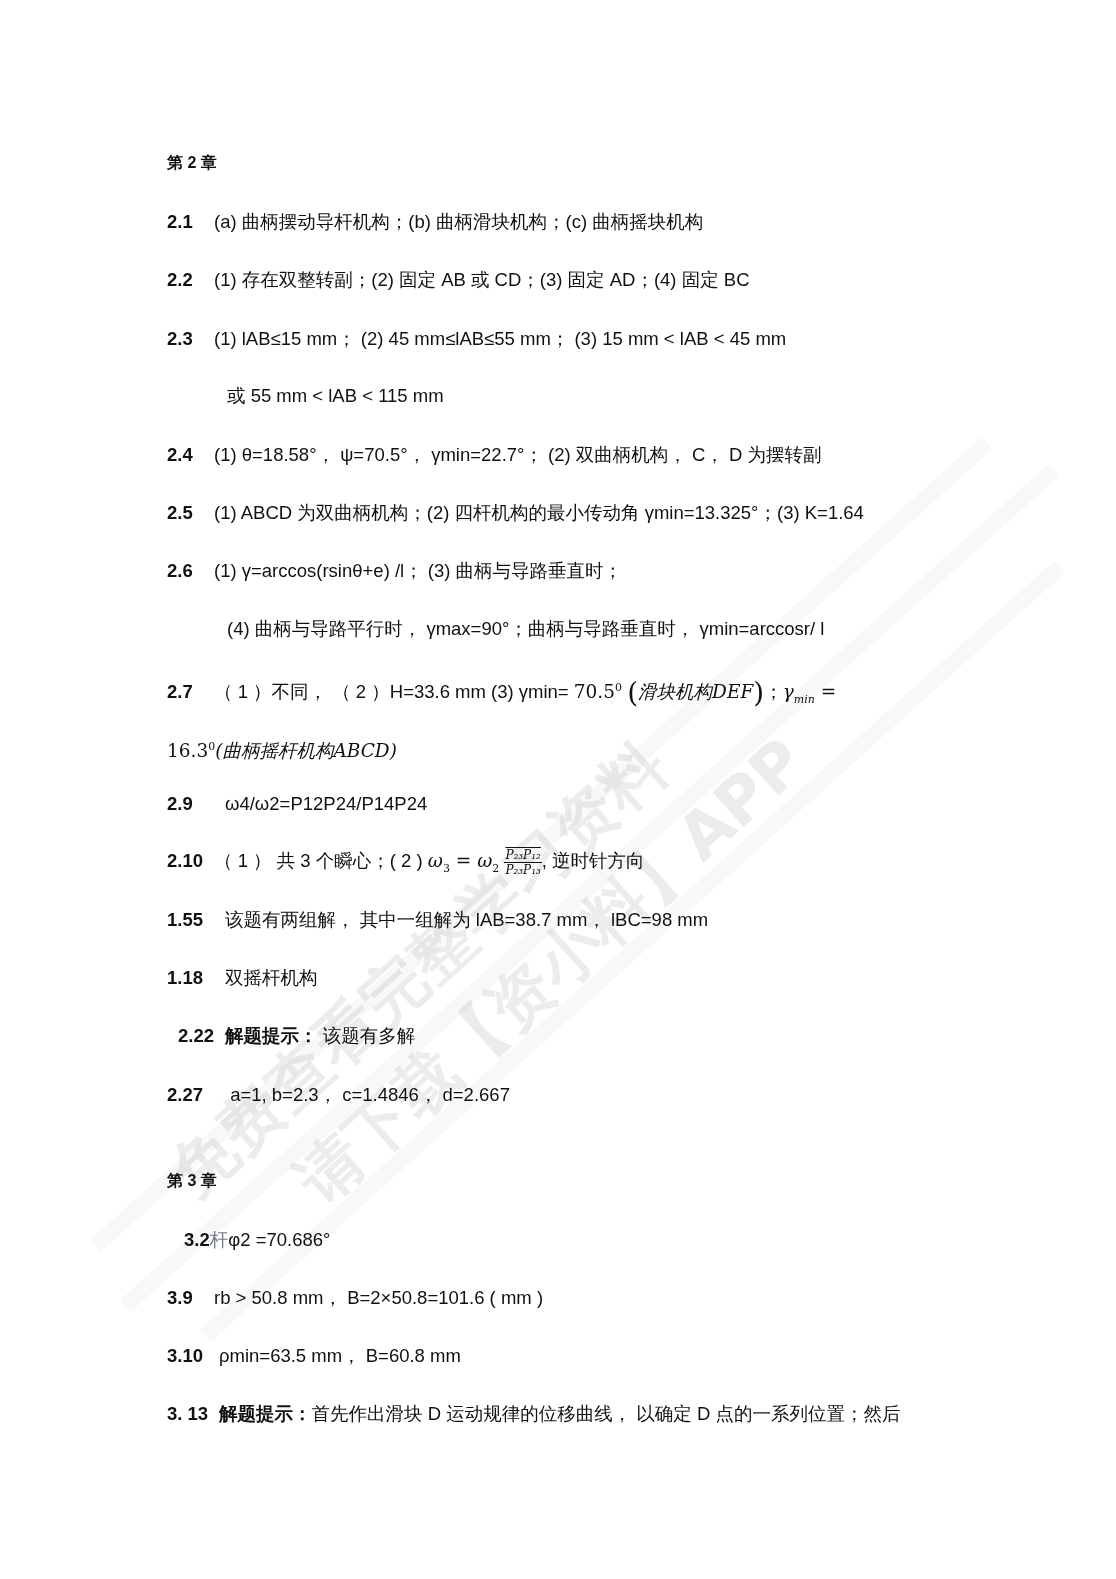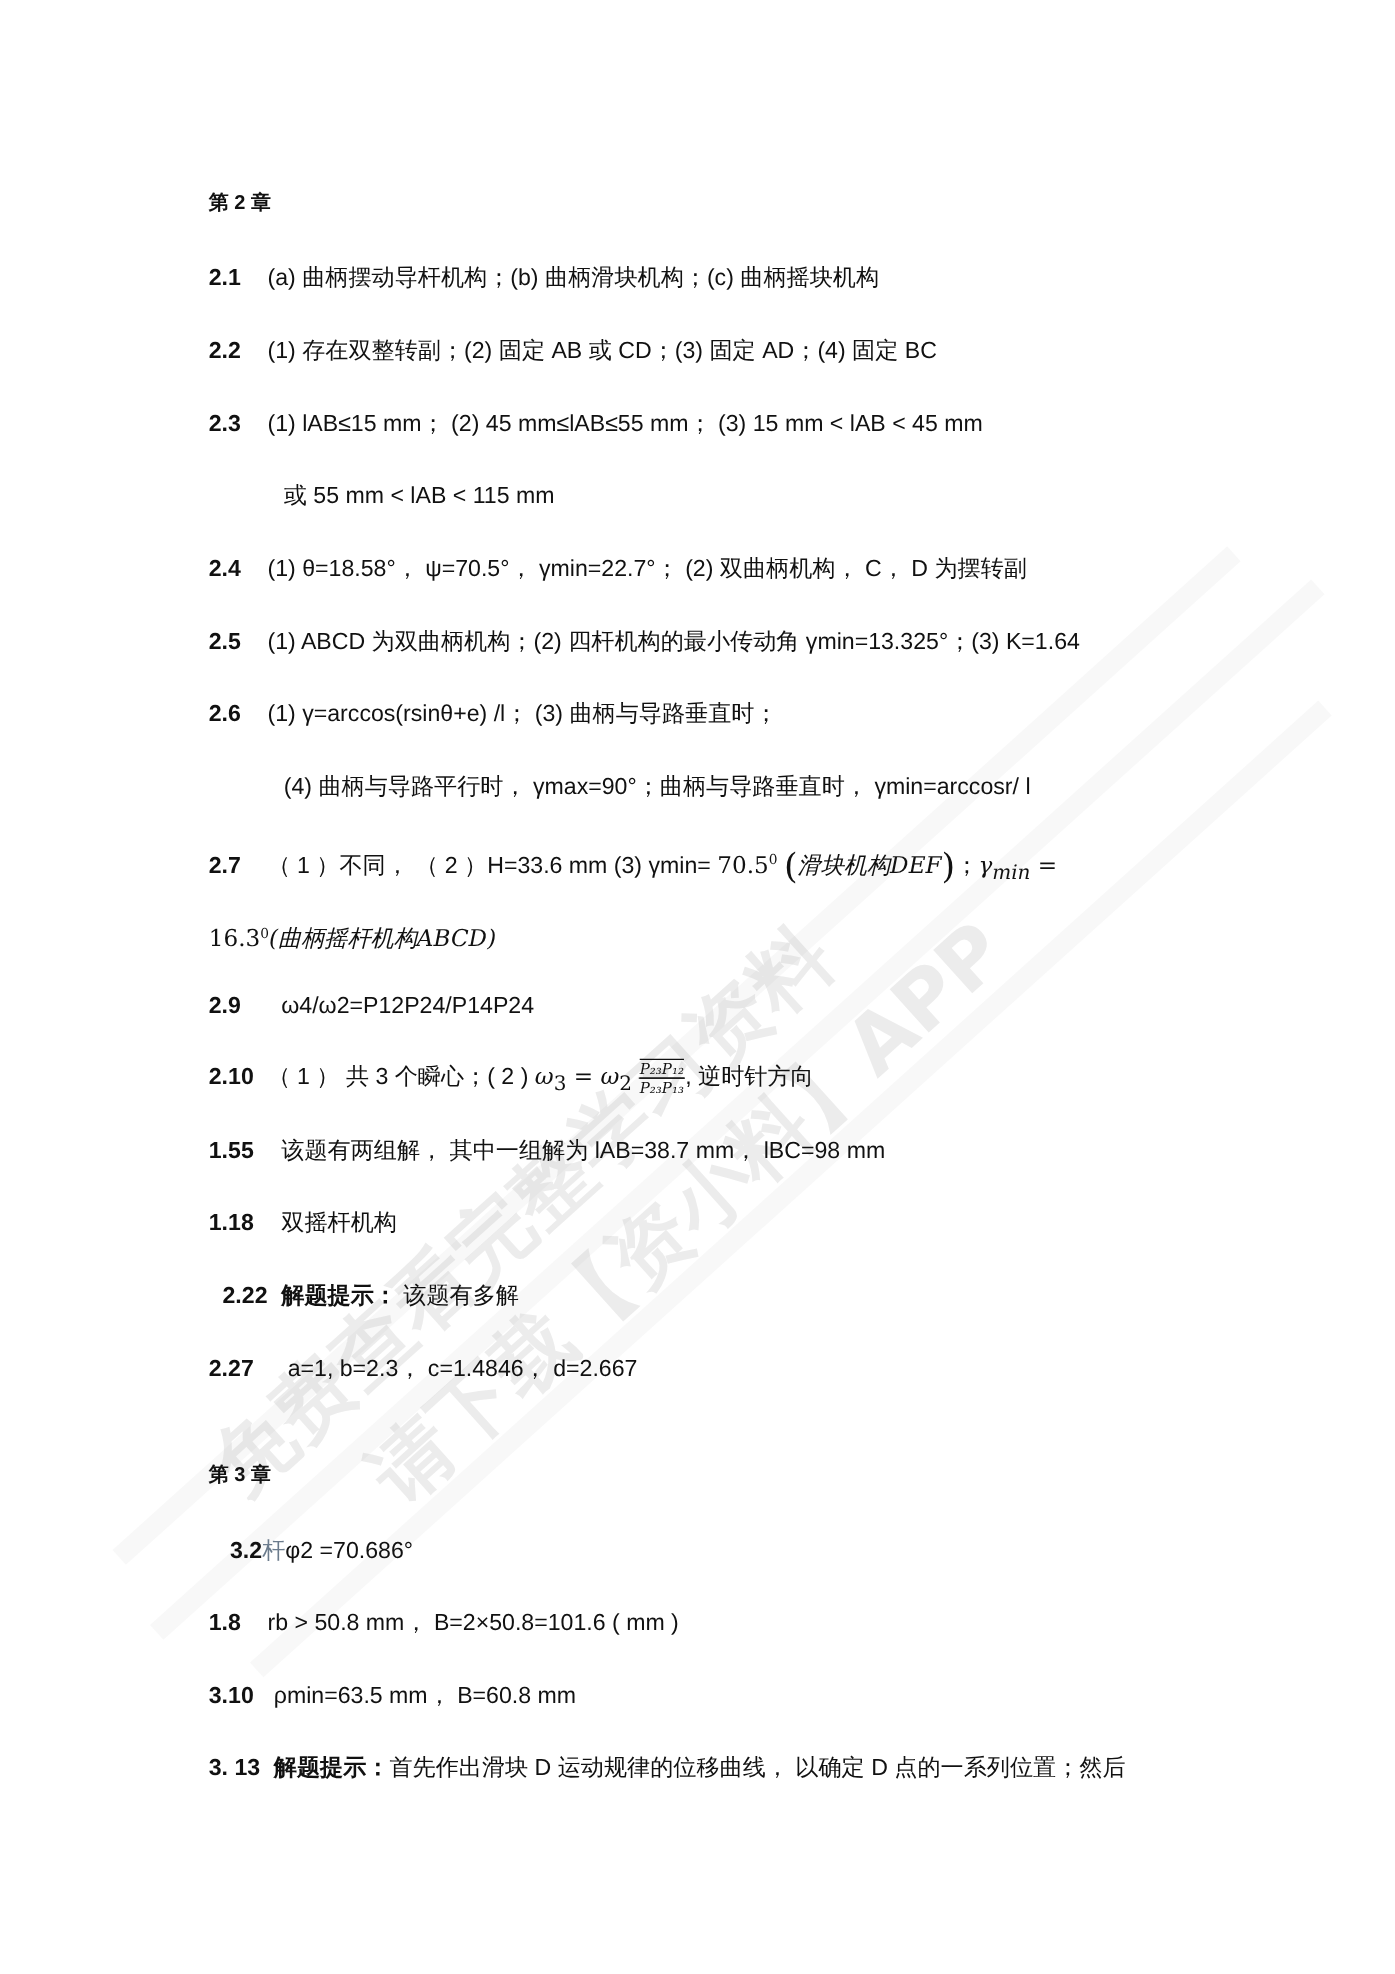--- a/index.html
+++ b/index.html
@@ -22,21 +22,21 @@
     .line {
       position: absolute; left: 167px; font-size: 18.5px; white-space: nowrap;
       line-height: 24px;
     }
     .num { font-weight: bold; display: inline-block; }
     .bold { font-weight: bold; }
     .chapter { font-weight: bold; font-size: 16px; }
     .math { font-family: "DejaVu Serif", "Liberation Serif", serif; font-style: italic; }
     .mathu { font-family: "DejaVu Serif", "Liberation Serif", serif; }
     sup { font-size: 11px; }
-    sub { font-size: 16px; }
+    sub { font-size: 11px; }
     .frac { display: inline-block; vertical-align: middle; text-align: center; font-family: "DejaVu Serif", serif; font-style: italic; font-size: 12px; line-height: 14px; }
     .frac .top { display: block; border-bottom: 1px solid #111; text-decoration: overline; padding: 0 1px; }
     .frac .bot { display: block; text-decoration: overline; padding: 0 1px; }
     .paren { font-family: "DejaVu Serif", serif; font-size: 28px; vertical-align: -4px; }
   </style>
 </head>
 <body>
 
 <div class="wm-stripe" style="left:90px; top:1240px; width:1200px;"></div>
 <div class="wm-stripe" style="left:120px; top:1300px; width:1250px;"></div>
@@ -108,21 +108,21 @@
   <span class="num" style="width:58px;">2.27</span><span>  a=1, b=2.3，    c=1.4846，    d=2.667</span>
 </div>
 
 <div class="line chapter" style="top:1169px;">第 3 章</div>
 
 <div class="line" style="top:1228px;margin-left:17px;">
   <span class="num">3.2</span><span style="color:#6b7b8c; font-weight:normal;">杆</span><span>φ2 =70.686°</span>
 </div>
 
 <div class="line" style="top:1286px;">
-  <span class="num" style="width:47px;">1.8</span><span>rb &gt; 50.8    mm，    B=2×50.8=101.6     ( mm )</span>
+  <span class="num" style="width:47px;">3.9</span><span>rb &gt; 50.8    mm，    B=2×50.8=101.6     ( mm )</span>
 </div>
 
 <div class="line" style="top:1344px;">
   <span class="num" style="width:52px;">3.10</span><span>ρmin=63.5    mm，    B=60.8    mm</span>
 </div>
 
 <div class="line" style="top:1402px;">
   <span class="num" style="width:52px;">3. 13</span><span class="bold">解题提示：</span><span>首先作出滑块 D 运动规律的位移曲线，  以确定 D 点的一系列位置；然后</span>
 </div>
 

